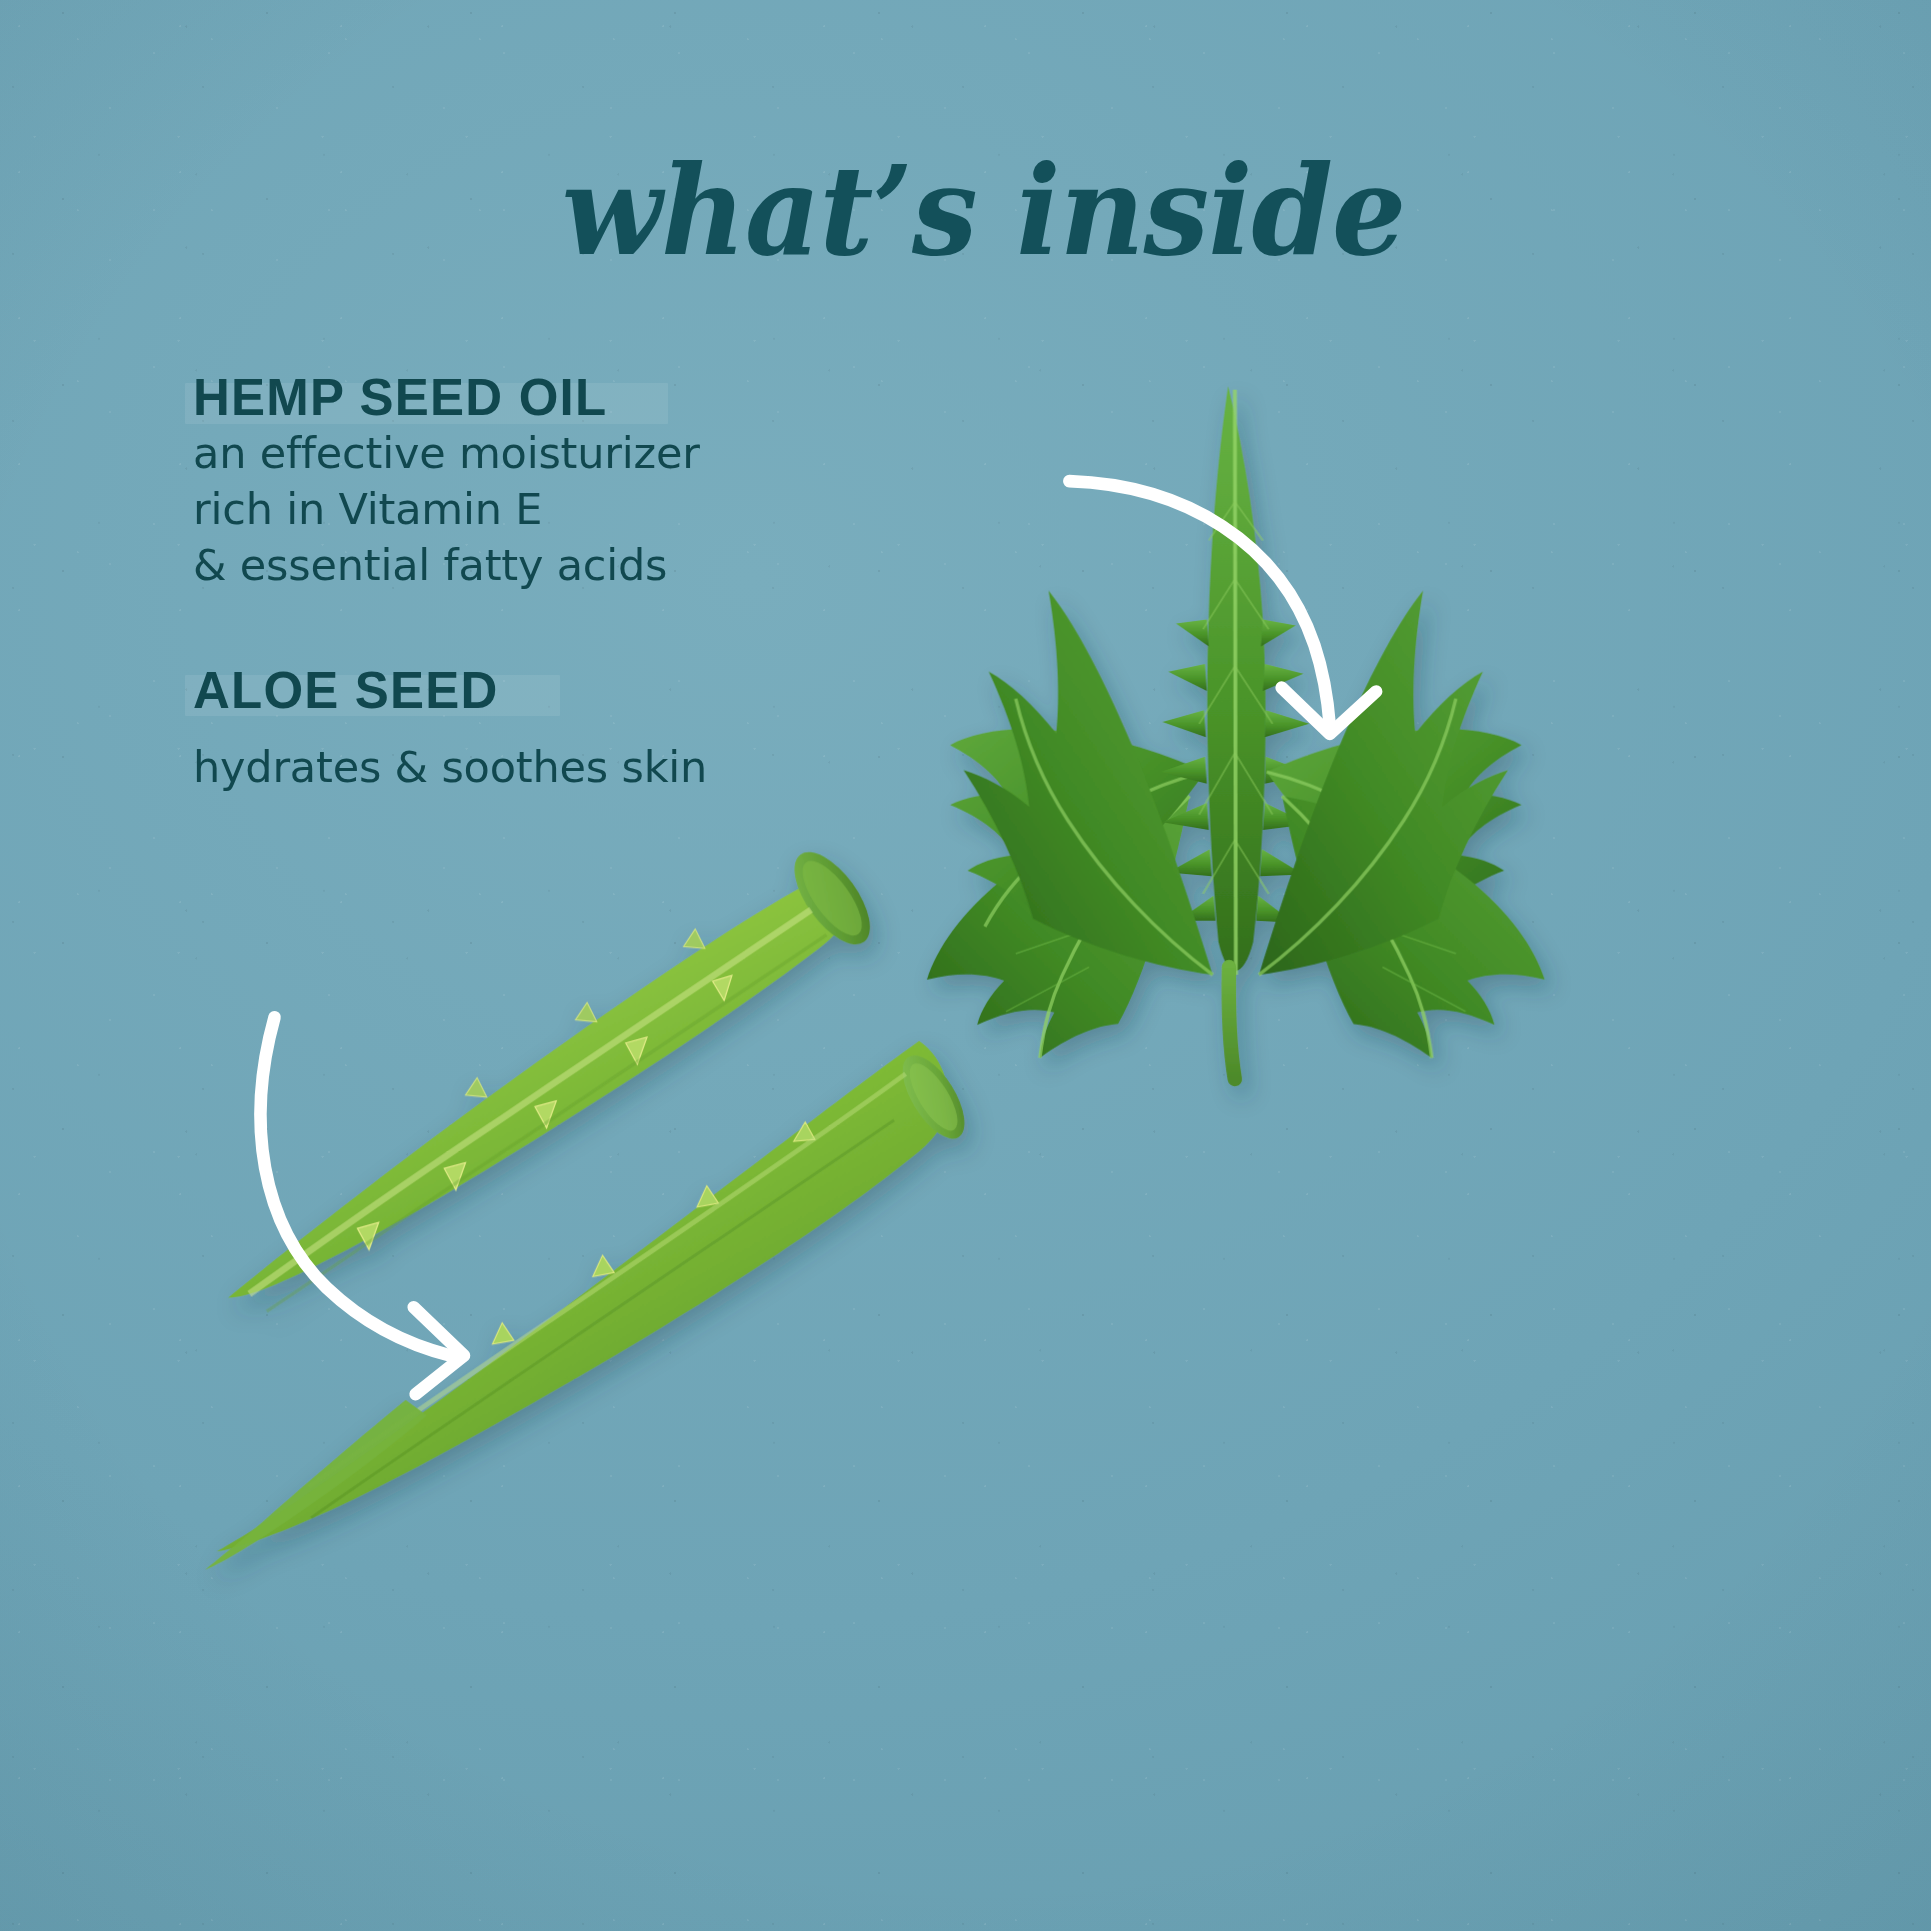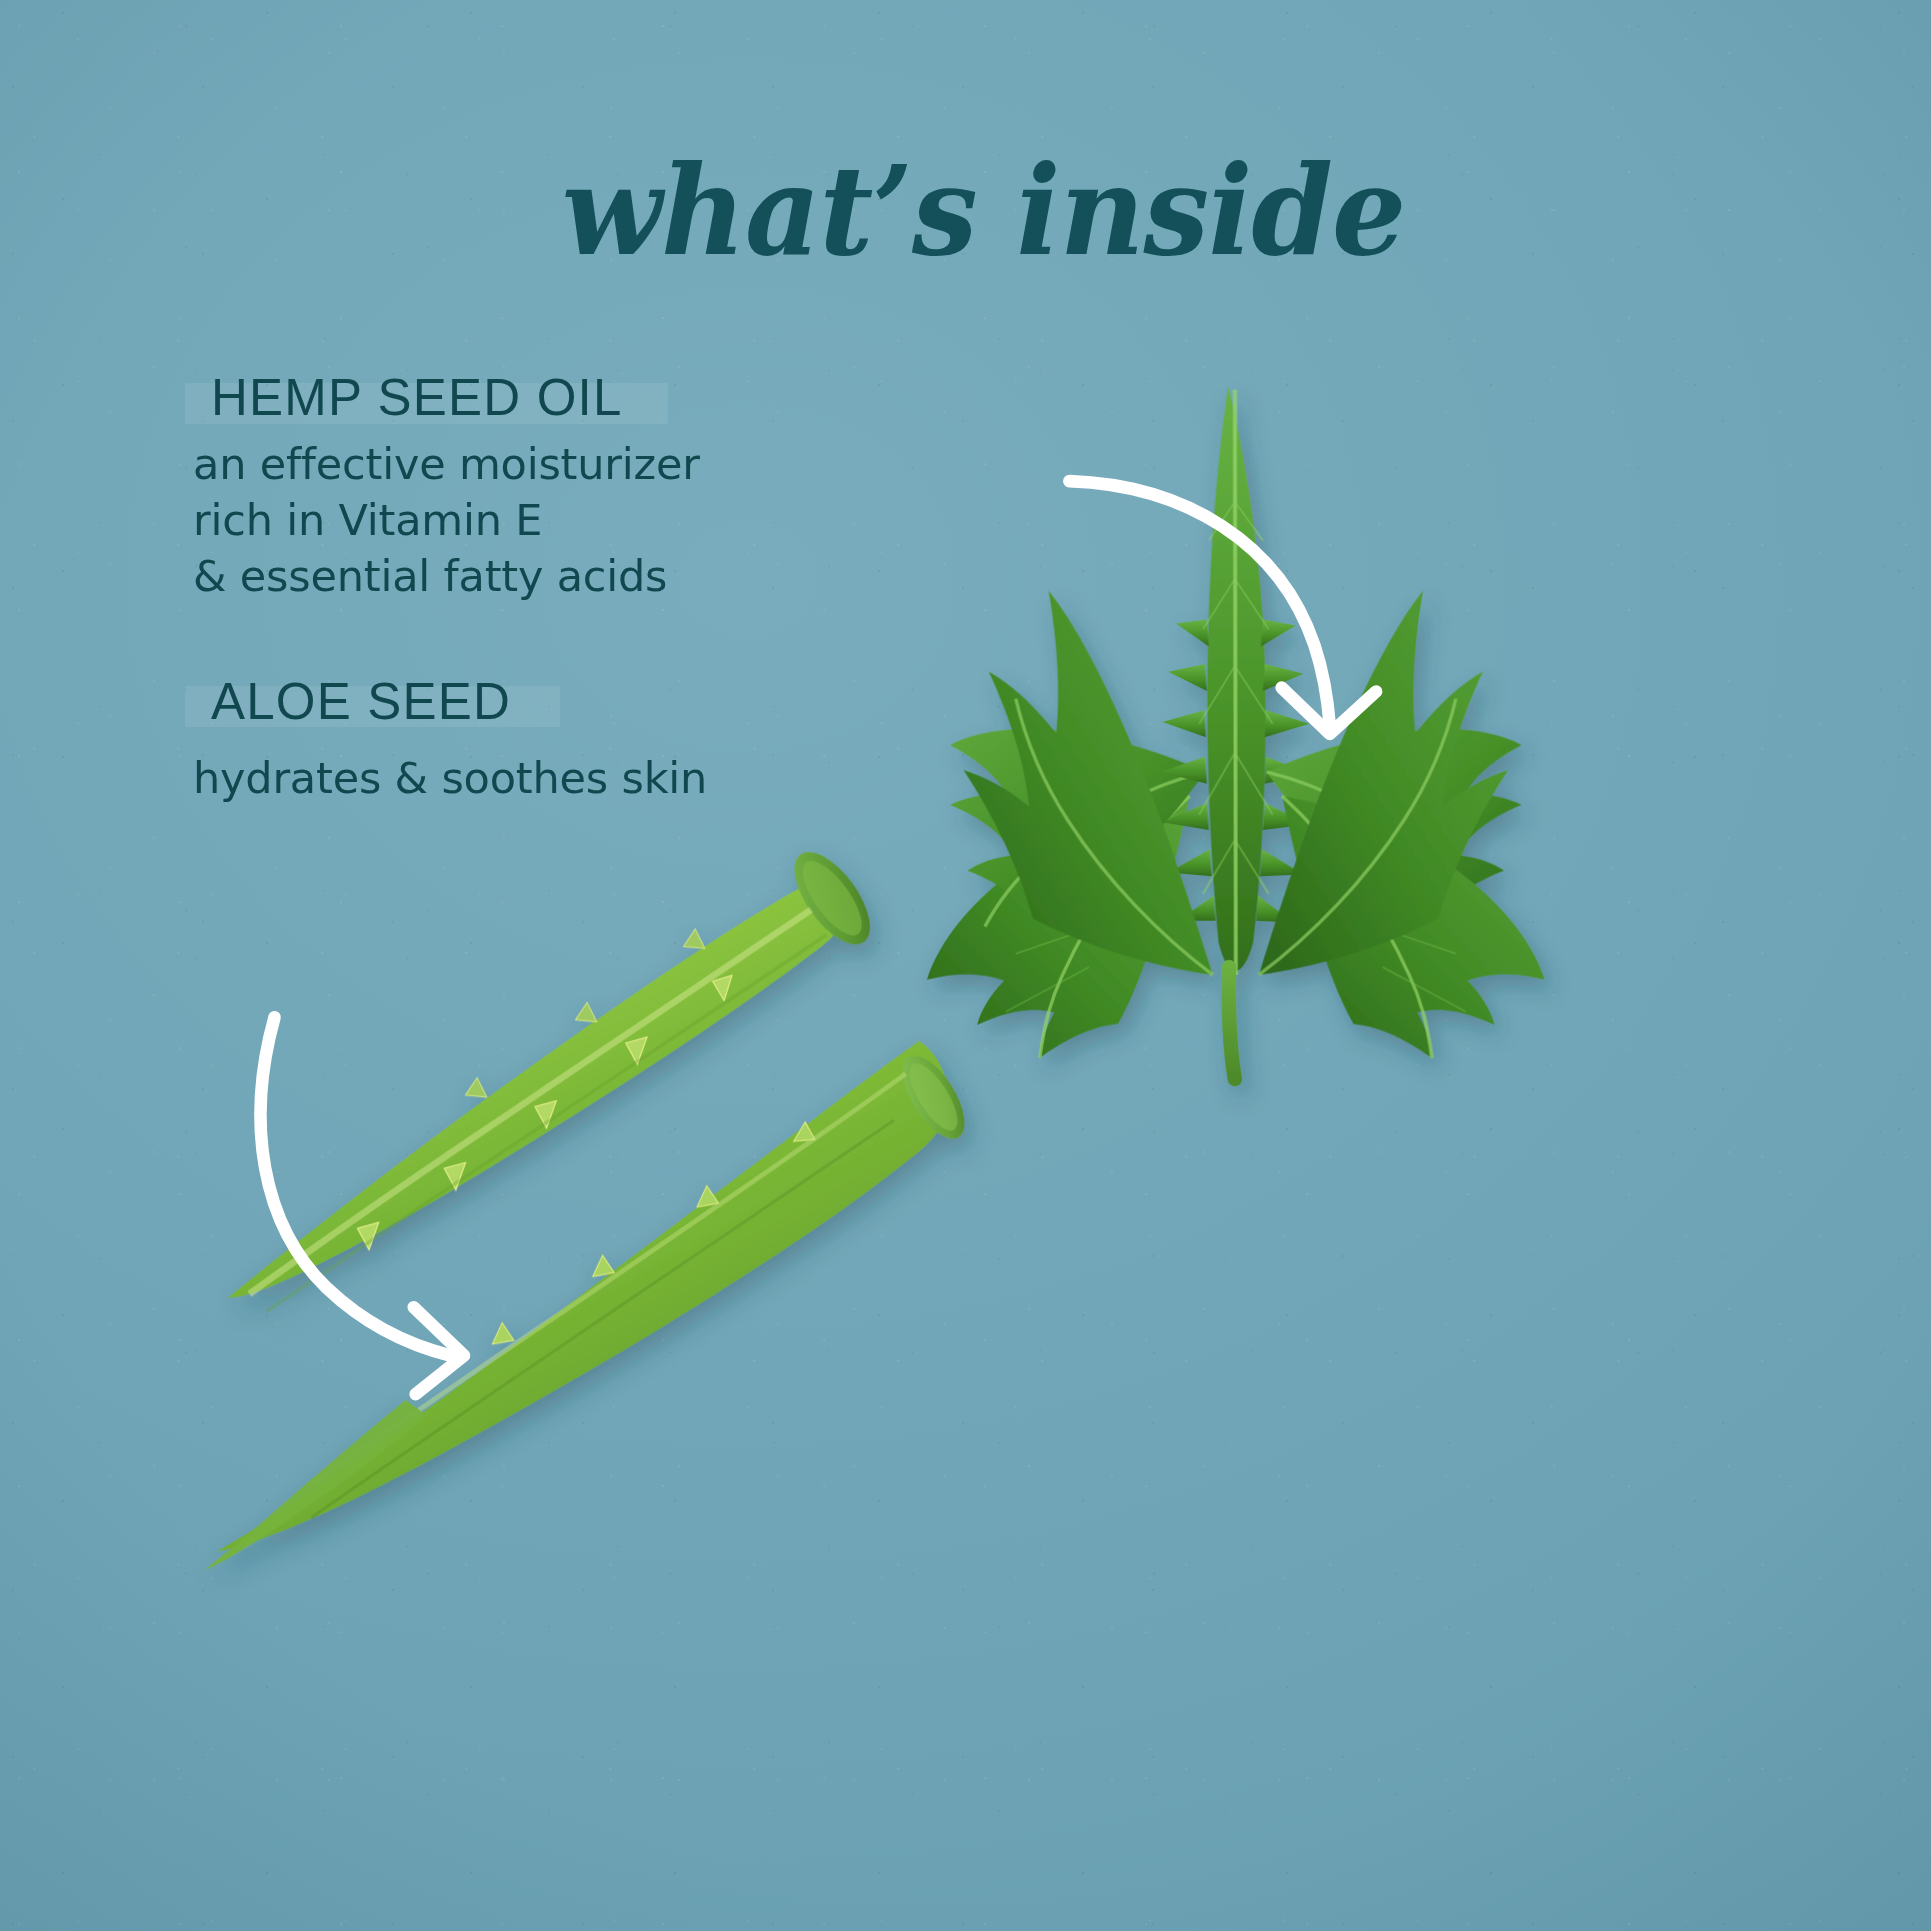--- a/index.html
+++ b/index.html
@@ -81,30 +81,29 @@
     left: -7.7px;
     top: 13.5px;
     height: 41px;
     background: rgba(255,255,255,.085);
     border-radius: 1px;
     pointer-events: none;
   }
   .ing-head {
     position: relative;
     font-family: "Liberation Sans", sans-serif;
-    font-weight: 400;
+    font-weight: 700;
     font-size: 51px;
     letter-spacing: 1.2px;
     color: #11484f;
     line-height: 1.12;
     white-space: nowrap;
-    margin-left: 18px;
   }
   .ing-body {
-    margin-top: 11px;
+    margin-top: 0;
     font-family: "DejaVu Sans", sans-serif;
     font-weight: 400;
     font-size: 43px;
     line-height: 1.30;
     color: #11484f;
     letter-spacing: -0.2px;
     white-space: pre-line;
   }
   #block-aloe { margin-top: 68px; }
   #block-aloe .ing-body { margin-top: 21px; }

